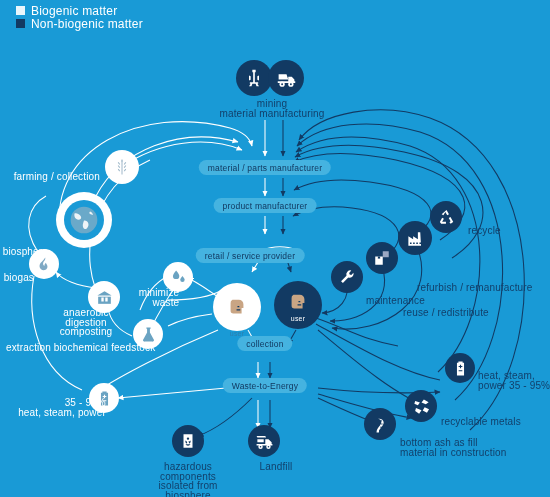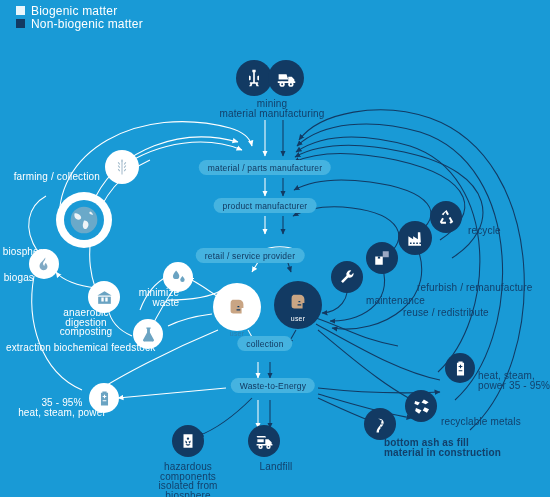--- a/index.html
+++ b/index.html
@@ -128,21 +128,21 @@
 
       <path d="M150,160 C92,186 74,258 104,306"></path>
       <path d="M168,300 C196,300 212,296 222,290"></path>
     </g>
   </svg>
 
   <div class="pill" style="left:265px;top:160px;">material / parts manufacturer</div>
   <div class="pill" style="left:265px;top:198px;">product manufacturer</div>
   <div class="pill" style="left:250px;top:236px;margin-top:12px;">retail / service provider</div>
   <div class="pill" style="left:265px;top:336px;">collection</div>
-  <div class="pill" style="left:273px;top:378px;text-align:right;">Waste-to-Energy</div>
+  <div class="pill" style="left:265px;top:378px;text-align:right;">Waste-to-Energy</div>
 
   <div class="node dark" style="left:254px;top:78px;width:36px;height:36px;">
     <svg class="ico" width="20" height="20" viewBox="0 0 24 24">
       <path fill="#fff" d="M10 2h4v3h-4z M11 5h2v12h-2z M7 17h10v2H7z M8 19l-2 3h3l1-3z M16 19l2 3h-3l-1-3z M6 9l2 1v4l-2 1z M18 9l-2 1v4l2 1z"></path>
     </svg>
   </div>
   <div class="node dark" style="left:286px;top:78px;width:36px;height:36px;">
     <svg class="ico" width="21" height="21" viewBox="0 0 24 24">
       <path fill="#fff" d="M3 7h9l2 6H3z M14 10h4l3 3v2h-7z M2 15h20v2H2z"></path>
       <circle fill="#fff" cx="7" cy="18.5" r="3"></circle>
@@ -228,21 +228,21 @@
   </div>
   <div class="lbl w c" style="left:159px;top:288px;text-align:right;">minimize
 waste</div>
 
   <div class="node white" style="left:104px;top:398px;width:30px;height:30px;">
     <svg class="ico" width="17" height="17" viewBox="0 0 24 24">
       <path fill="#6aa3c2" d="M9 2h6v2h2v18H7V4h2z"></path>
       <path fill="#fff" d="M11.2 6.6h1.6v1.8h1.8v1.6h-1.8v1.8h-1.6V10H9.4V8.4h1.8z M9.4 14.4h5.2V16H9.4z"></path>
     </svg>
   </div>
-  <div class="lbl w c" style="left:62px;top:398px;text-align:center;">35 - 95%
+  <div class="lbl w c" style="left:62px;top:398px;text-align:right;">35 - 95%
 heat, steam, power</div>
 
   <div class="node dark" style="left:347px;top:277px;width:32px;height:32px;">
     <svg class="ico" width="18" height="18" viewBox="0 0 24 24">
       <path fill="#fff" d="M17.7 3.3a5.5 5.5 0 0 0-6.4 7l-7.2 7.2 2.4 2.4 7.2-7.2a5.5 5.5 0 0 0 7-6.4l-3 3-2.2-.6-.6-2.2z"></path>
     </svg>
   </div>
   <div class="lbl" style="left:366px;top:296px;">maintenance</div>
 
   <div class="node dark" style="left:382px;top:258px;width:32px;height:32px;">
@@ -286,21 +286,21 @@
     </svg>
   </div>
   <div class="lbl" style="left:441px;top:417px;">recyclable metals</div>
 
   <div class="node dark" style="left:380px;top:424px;width:32px;height:32px;">
     <svg class="ico" width="19" height="19" viewBox="0 0 24 24">
       <path fill="#fff" d="M7 22c0-6 6-9 6-13 0-2.4-1.6-3.8-4-4.2 3.6-.6 7 1.2 7 4.6 0 4.8-6 7.2-6 12.6z"></path>
       <path fill="#123a63" d="M10.4 18.6h1.2v1.8h-1.2z M12 14.6h1.2v1.8H12z M13.2 10.4h1.2v1.8h-1.2z M12.4 6.6h1.2v1.6h-1.2z"></path>
     </svg>
   </div>
-  <div class="lbl" style="left:384px;top:438px;font-weight:bold;">bottom ash as fill
+  <div class="lbl" style="left:400px;top:438px;">bottom ash as fill
 material in construction</div>
 
   <div class="node dark" style="left:188px;top:441px;width:32px;height:32px;">
     <svg class="ico" width="18" height="18" viewBox="0 0 24 24">
       <path fill="#fff" d="M6 3h12v18H6z"></path>
       <path fill="#123a63" d="M12 7.2a1.6 1.6 0 1 1 0 3.2 1.6 1.6 0 0 1 0-3.2z
         M12 12c.6 0 1.2.2 1.6.5l1.9-1.1a3.9 3.9 0 0 1-1.6 4.1l-.9-2a1.9 1.9 0 0 0 .5-.6z
         M10.4 12.5l-1.9-1.1a3.9 3.9 0 0 0 1.6 4.1l.9-2a1.9 1.9 0 0 1-.6-1z
         M8.6 16.4h6.8a3.9 3.9 0 0 1-6.8 0z"></path>
     </svg>

